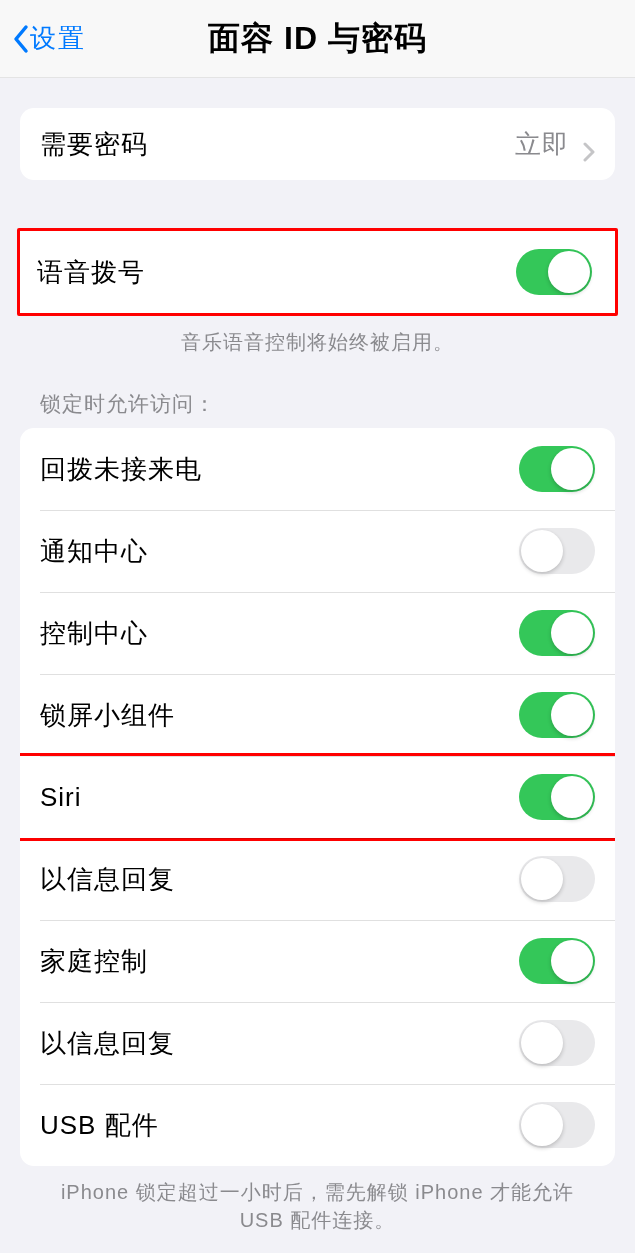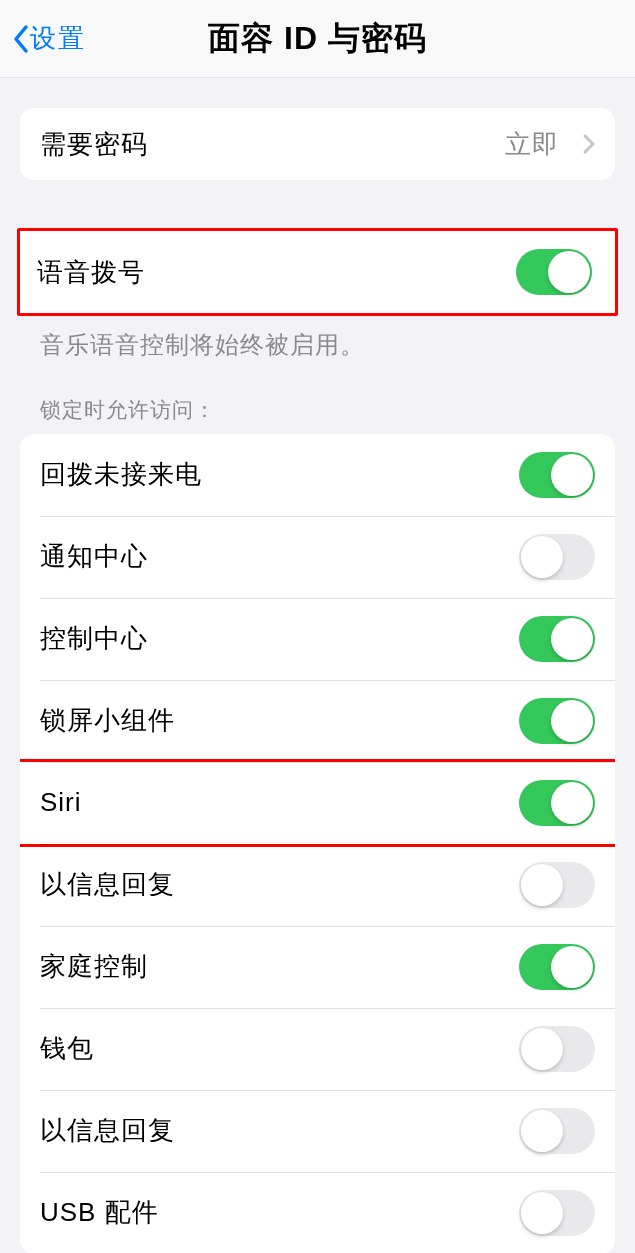--- a/index.html
+++ b/index.html
@@ -77,41 +77,42 @@
       background: rgba(0,0,0,0.12);
     }
     .cell-label {
       font-size: 26px;
       color: #000;
       font-weight: 400;
       letter-spacing: 1px;
     }
     .cell-right {
       display: flex;
-      align-items: center;
-      gap: 24px;
+      align-items: flex-end;
+      gap: 14px;
     }
     .cell-value {
       font-size: 26px;
       color: #8a8a8e;
       letter-spacing: 1px;
     }
     .chevron-right {
       width: 12px;
       height: 20px;
       stroke: #c5c5c7;
       stroke-width: 3;
       fill: none;
     }
     .footer-text {
-      font-size: 24px;
+      font-size: 20px;
       color: #8a8a8e;
       padding: 12px 20px 0 20px;
       letter-spacing: 1px;
       line-height: 1.4;
+      text-align: center;
     }
     .header-text {
       font-size: 21px;
       color: #8a8a8e;
       padding: 0 20px 10px 20px;
       letter-spacing: 1px;
     }
     .toggle {
       width: 76px;
       height: 46px;
@@ -248,26 +249,20 @@
           <div class="toggle-knob"></div>
         </div>
       </div>
       <div class="cell">
         <span class="cell-label">家庭控制</span>
         <div class="toggle on">
           <div class="toggle-knob"></div>
         </div>
       </div>
       <div class="cell">
-        <span class="cell-label">钱包</span>
-        <div class="toggle off">
-          <div class="toggle-knob"></div>
-        </div>
-      </div>
-      <div class="cell">
         <span class="cell-label">以信息回复</span>
         <div class="toggle off">
           <div class="toggle-knob"></div>
         </div>
       </div>
       <div class="cell">
         <span class="cell-label">USB 配件</span>
         <div class="toggle off">
           <div class="toggle-knob"></div>
         </div>

